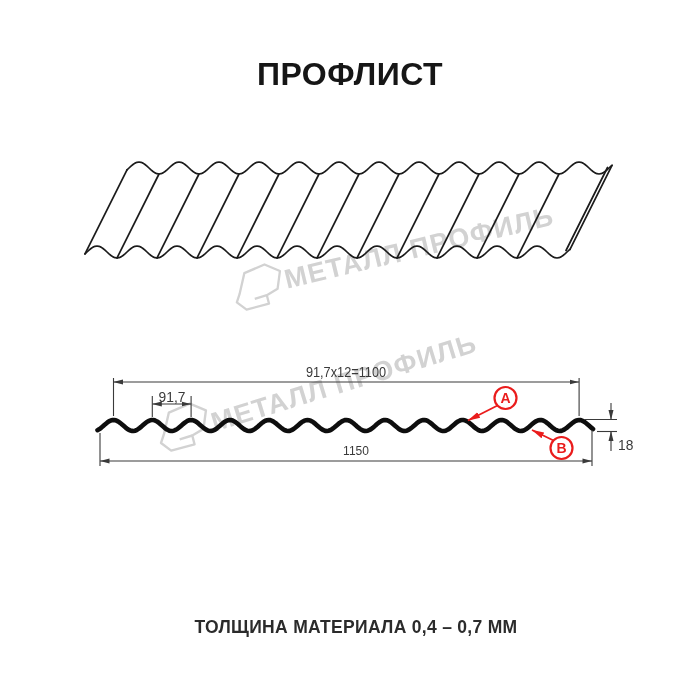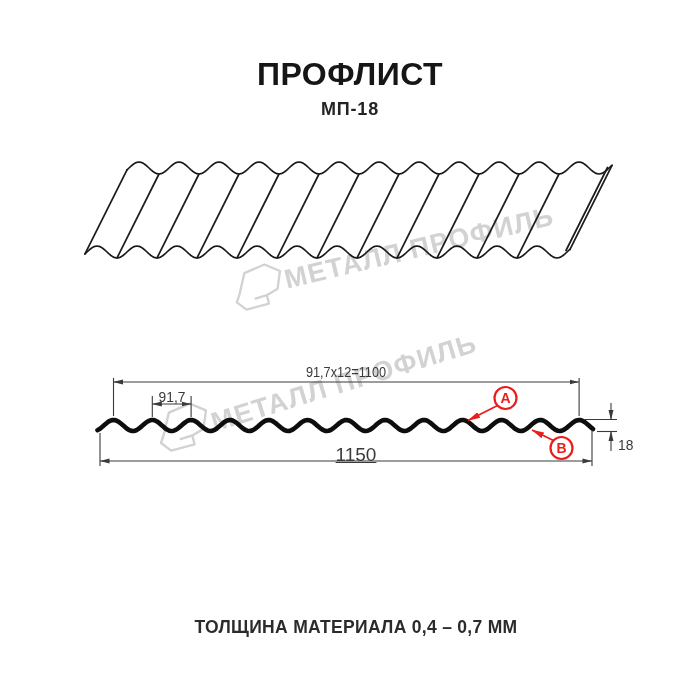--- a/index.html
+++ b/index.html
@@ -20,30 +20,29 @@
   .wm2-text{left:212px;top:410px;transform:rotate(-17deg);}
   .wm-logo{position:absolute;}
   .wm1-logo{left:227px;top:263px;transform:rotate(-8deg);}
   .wm2-logo{left:151px;top:402px;transform:rotate(-8deg);}
   
   .art{position:absolute;left:0;top:0;}
   
   .dimtext{position:absolute;color:#3a3a3a;font-size:15px;white-space:nowrap;}
   .dim-top{left:346px;top:363px;transform:translateX(-50%) scaleX(.85);}
   .dim-pitch{left:172px;top:388px;transform:translateX(-50%) scaleX(.92);}
-  .dim-width{left:356px;top:444px;font-size:19px;transform:translateX(-50%);text-decoration:underline;}
+  .dim-width{left:356px;top:444px;font-size:12px;transform:translateX(-50%);}
   .dim-height{left:618px;top:436px;transform:scaleX(.92);transform-origin:left center;}
 </style>
 </head>
 <body>
 
 <div class="page">
 
   <div class="title">ПРОФЛИСТ</div>
-  <div class="subtitle">МП-18</div>
 
   <svg class="wm-logo wm1-logo" width="58" height="48" viewBox="0 0 60 50">
     <path d="M12 30 L20 9 L42 3 L57 12 L52 30 L40 35 L41 44 L17 47 L8 38 Z" fill="none" stroke="#d2d2d2" stroke-width="2.4" stroke-linejoin="round"></path>
     <path d="M40 35 L27 37" fill="none" stroke="#d2d2d2" stroke-width="2.4"></path>
   </svg>
   <span class="wm-text wm1-text">МЕТАЛЛ ПРОФИЛЬ</span>
 
   <svg class="wm-logo wm2-logo" width="60" height="50" viewBox="0 0 60 50">
     <path d="M12 30 L20 9 L42 3 L57 12 L52 30 L40 35 L41 44 L17 47 L8 38 Z" fill="none" stroke="#d2d2d2" stroke-width="2.4" stroke-linejoin="round"></path>
     <path d="M40 35 L27 37" fill="none" stroke="#d2d2d2" stroke-width="2.4"></path>

